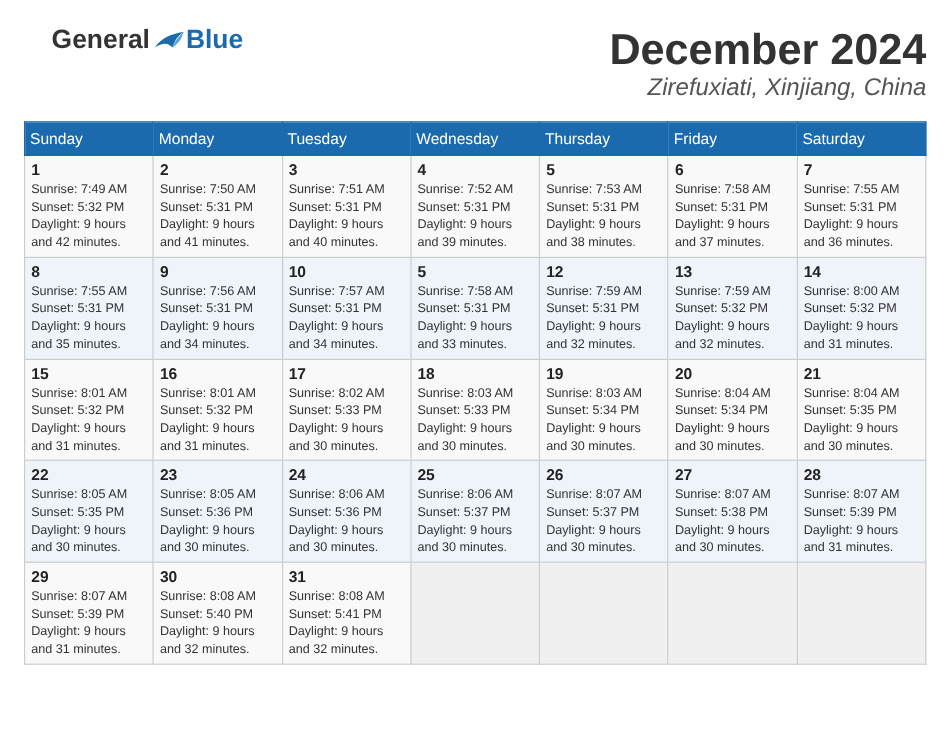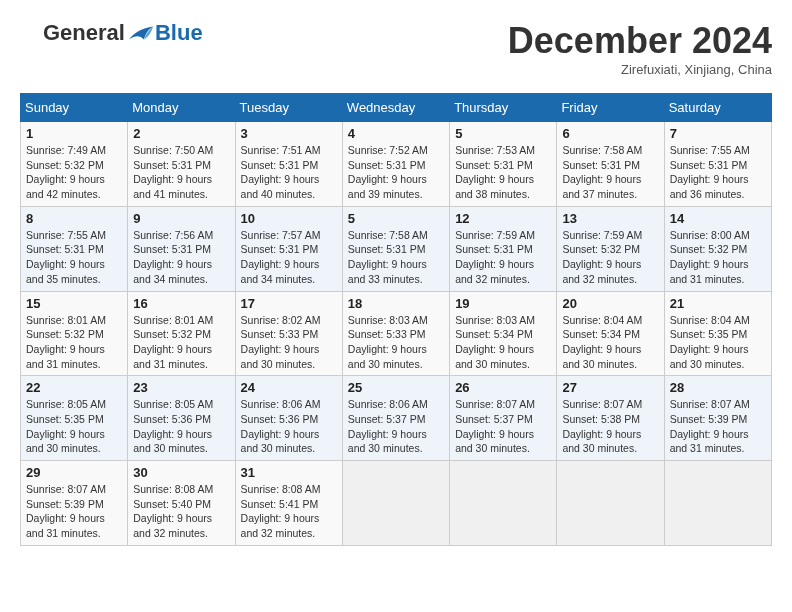--- a/index.html
+++ b/index.html
@@ -39,22 +39,23 @@
     .title-block {
       text-align: right;
     }
     .month-title {
       font-size: 36px;
       font-weight: bold;
       color: #333;
       margin-left: 45px;
     }
     .subtitle {
-      font-size: 13px;
+      font-size: 20px;
       color: #555;
+      font-style: italic;
     }
     .calendar {
       width: 100%;
       border-collapse: collapse;
       font-size: 11px;
     }
     .calendar thead th {
       background-color: #1a6aad;
       color: #fff;
       padding: 6px 4px;

